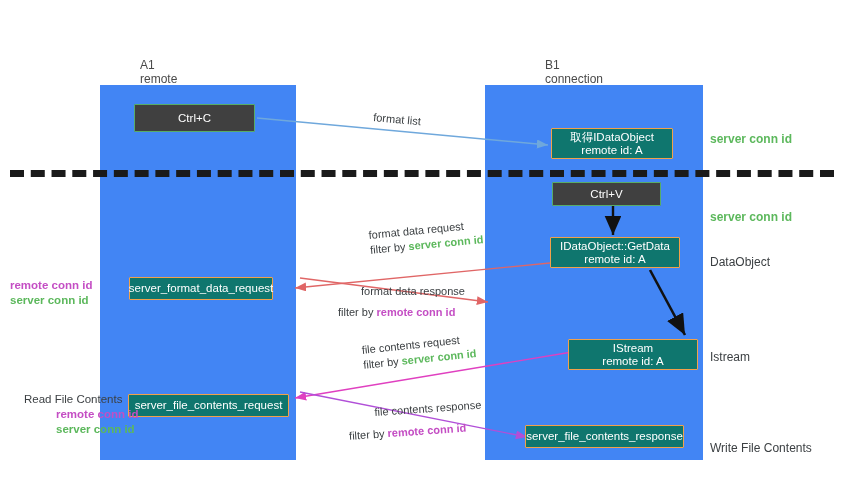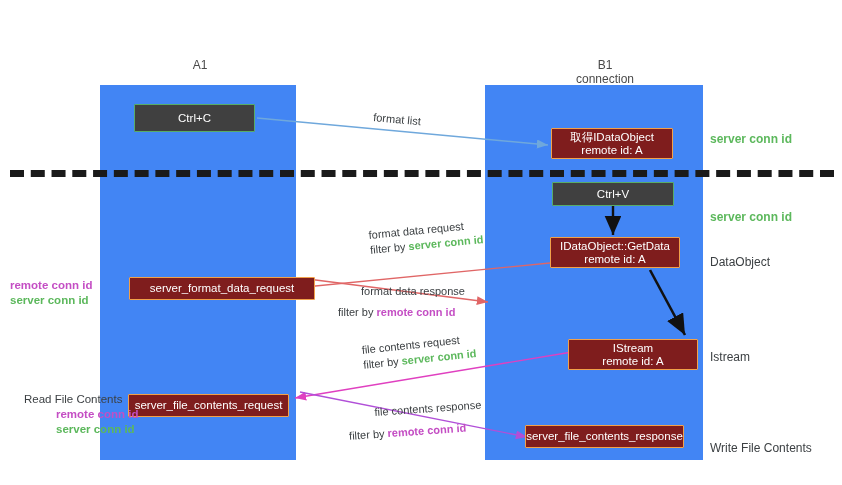--- a/index.html
+++ b/index.html
@@ -20,21 +20,20 @@
     left:0;right:0;top:10px;
     text-align:center;
     font-size:16px;
     line-height:21px;
     color:#3c4043;
     white-space:pre;
   }
 
   
   .col-head{
-    text-align:center;
     font-size:12px;
     line-height:14px;
     color:#4a4a4a;
   }
   .col-head .l1{display:block;}
   .col-head .l2{display:block;}
 
   
   .lane{
     background:#4285f4;
@@ -48,21 +47,21 @@
     align-items:center;
     justify-content:center;
     color:#ffffff;
     font-size:11.5px;
     line-height:13px;
     text-align:center;
     border-radius:1px;
   }
   .node .l2{display:block;}
   .green{background:#404040;border:1px solid #57ad68;}
-  .orange{background:#7f1d1d;border:1px solid #f2a14a;}
+  .orange{background:#0f766e;border:1px solid #f2a14a;}
 
   
   .edge-label{
     font-size:11px;
     line-height:15px;
     color:#3c4043;
     white-space:nowrap;
   }
   .edge-label.rot{transform-origin:left top;}
   .green-t{color:#5cb85c;font-weight:bold;}
@@ -98,20 +97,21 @@
   }
 </style>
 </head>
 <body>
 
 <div id="stage">
 
 
   <div class="abs col-head" style="left:140px;top:58px;width:120px;">
     <span class="l1">A1</span>
+    <span class="l2">remote</span>
   </div>
   <div class="abs col-head" style="left:545px;top:58px;width:120px;">
     <span class="l1">B1</span>
     <span class="l2">connection</span>
   </div>
 
   <div class="abs lane" style="left:100px;top:85px;width:196px;height:375px;"></div>
   <div class="abs lane" style="left:485px;top:85px;width:218px;height:375px;"></div>
 
   <svg class="overlay">
@@ -150,35 +150,35 @@
 
   <div class="abs node green" style="left:134px;top:104px;width:121px;height:28px;">
     <span>Ctrl+C</span>
   </div>
 
   <div class="abs node orange" style="left:551px;top:128px;width:122px;height:31px;">
     <span>取得IDataObject</span>
     <span class="l2">remote id: A</span>
   </div>
 
-  <div class="abs node green" style="left:552px;top:182px;width:122px;height:24px;">
+  <div class="abs node green" style="left:552px;top:182px;width:109px;height:24px;">
     <span>Ctrl+V</span>
   </div>
 
   <div class="abs node orange" style="left:550px;top:237px;width:130px;height:31px;text-align:right;">
     <span>IDataObject::GetData</span>
     <span class="l2">remote id: A</span>
   </div>
 
   <div class="abs node orange" style="left:568px;top:339px;width:130px;height:31px;">
     <span>IStream</span>
     <span class="l2">remote id: A</span>
   </div>
 
-  <div class="abs node orange" style="left:129px;top:277px;width:186px;height:23px;justify-content:center;">
+  <div class="abs node orange" style="left:129px;top:277px;width:144px;height:23px;justify-content:center;">
     <span>server_format_data_request</span>
   </div>
 
 
   <div class="abs node orange" style="left:128px;top:394px;width:161px;height:23px;">
     <span>server_file_contents_request</span>
   </div>
 
   <div class="abs node orange" style="left:525px;top:425px;width:159px;height:23px;">
     <span>server_file_contents_response</span>

